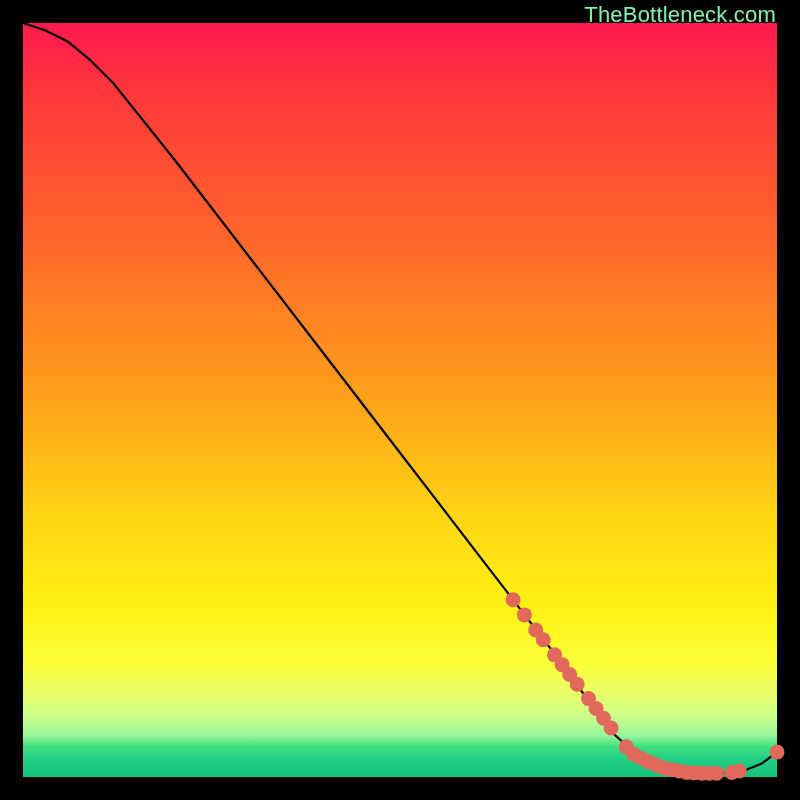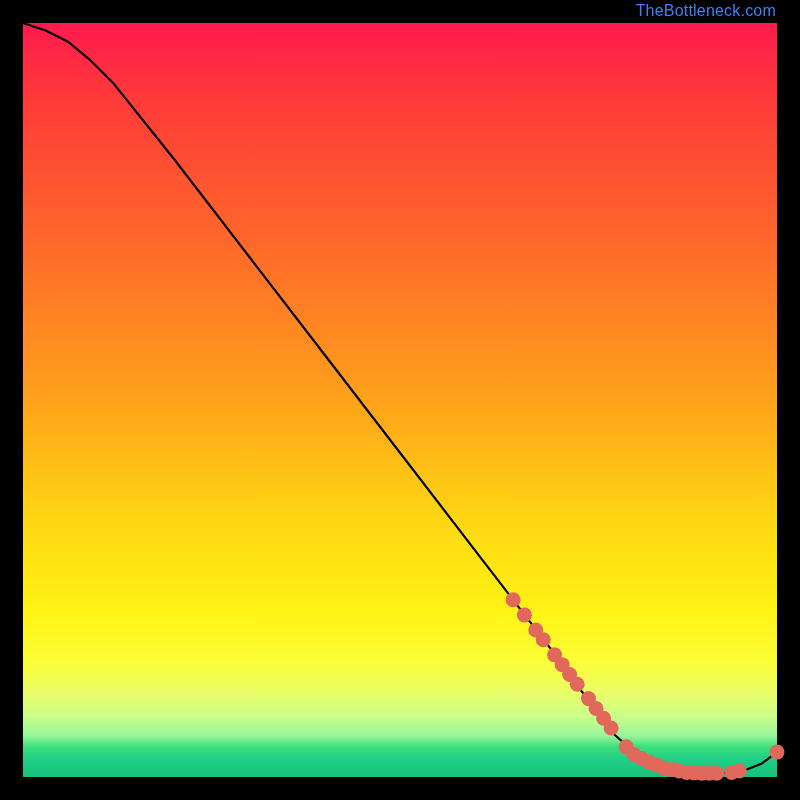--- a/index.html
+++ b/index.html
@@ -38,22 +38,22 @@
       #98f59a 94.5%,
       #3de07a 96%,
       #22cf86 97.5%,
       #16c27a 100%
     );
   }
   .watermark {
     position: absolute;
     top: 2px;
     right: 24px;
-    color: #3b82f6;
-    font-size: 16px;
+    color: #86efac;
+    font-size: 22px;
     font-weight: 500;
     letter-spacing: 0.2px;
     user-select: none;
   }
   svg.overlay {
     position: absolute;
     left: 23px;
     top: 23px;
     width: 754px;
     height: 754px;

